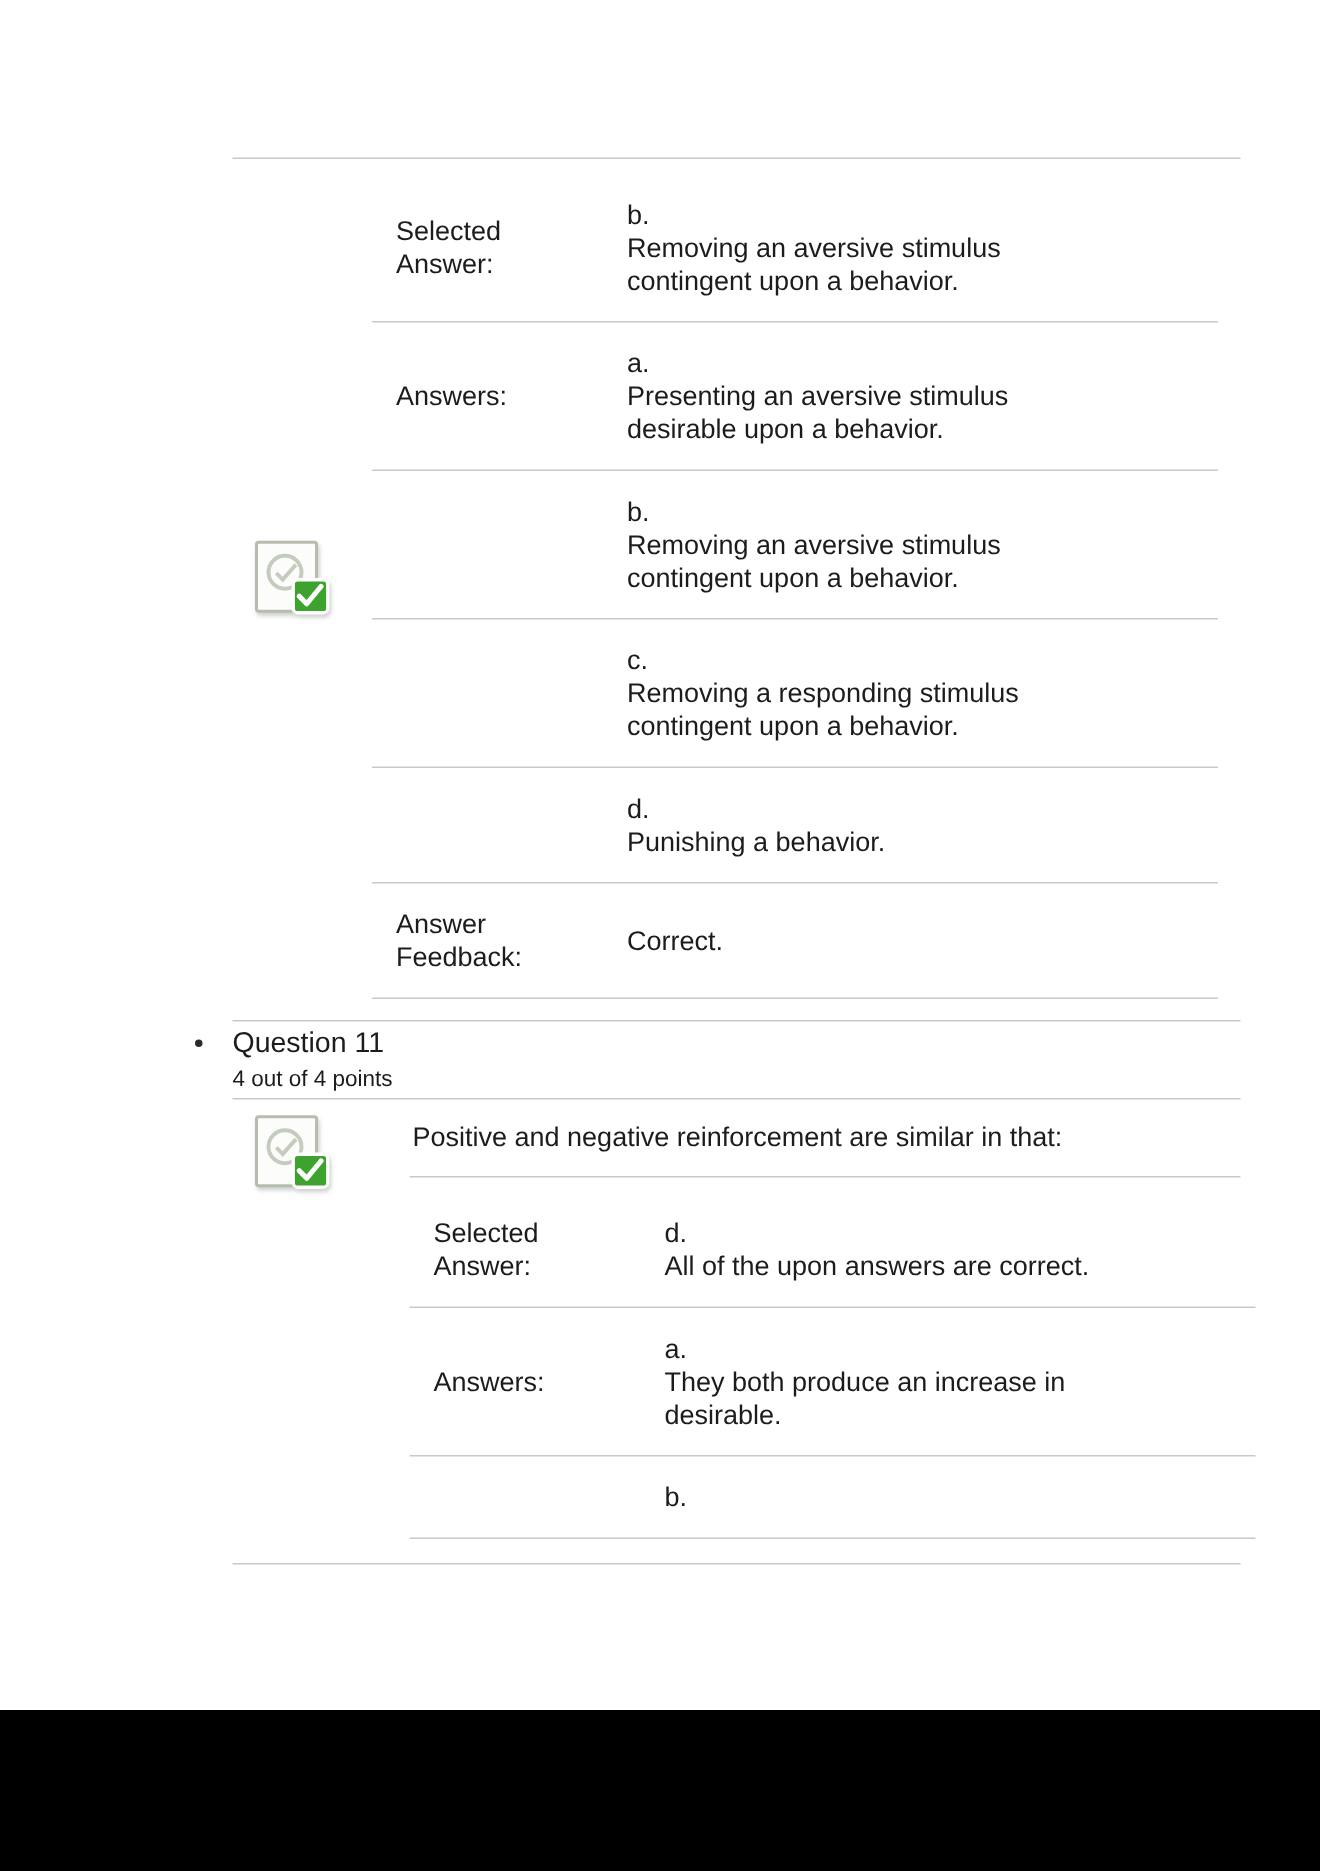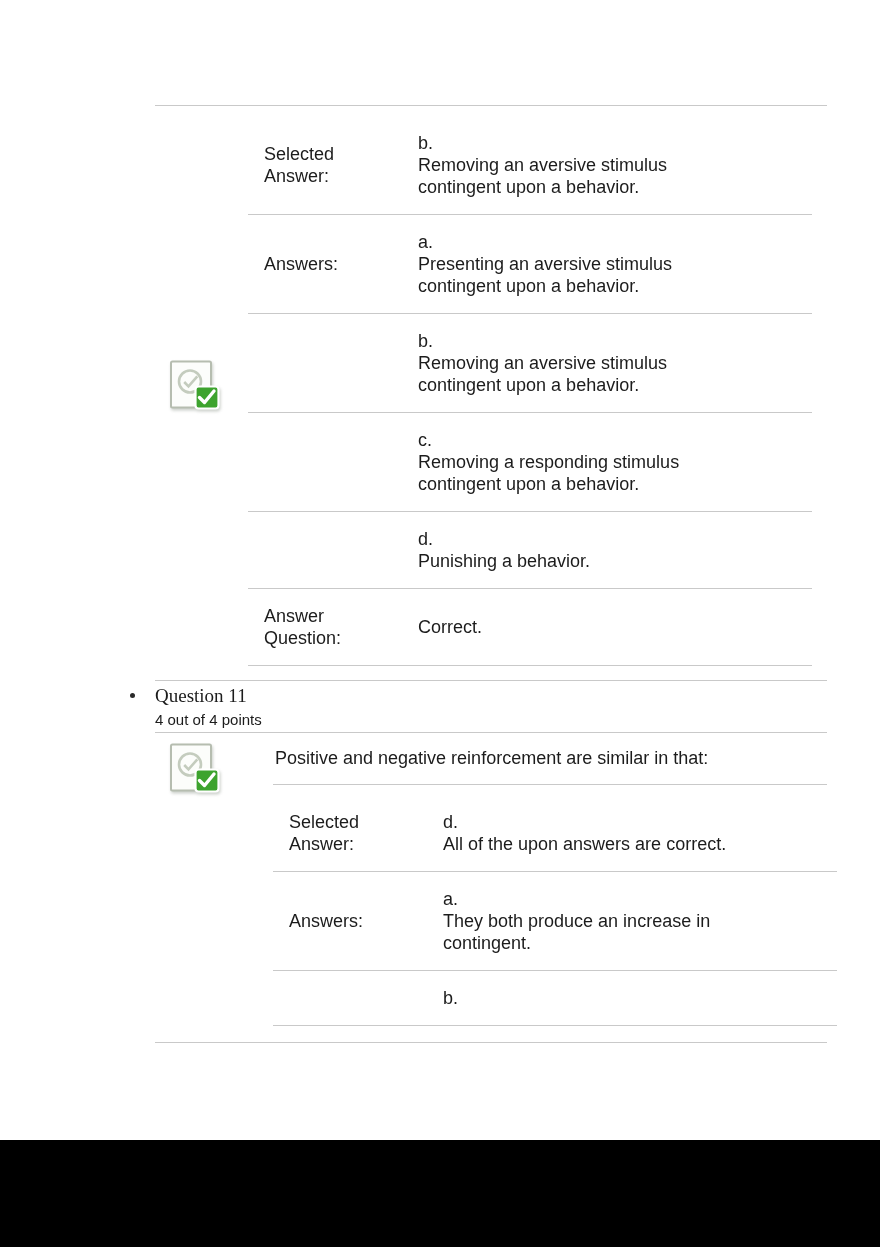--- a/index.html
+++ b/index.html
@@ -39,21 +39,21 @@
     display:flex;align-items:center;
     border-bottom:1px solid var(--divider-color);
     padding:16px 0;
   }
   .arow.first{padding-top:26px;}
   .cell-label{width:170px;padding-left:16px;flex:none;}
   .cell-label span{display:inline-block;max-width:125px;}
   .cell-value{flex:1;}
   .cell-value .text{max-width:330px;}
   .q-header{position:relative;margin-top:3px;}
-  .q-title{font-size:19px;line-height:23px;font-family:Liberation Serif, serif;}
+  .q-title{font-size:19px;line-height:23px;}
   .bullet{
     position:absolute;left:-25px;top:9px;
     width:5px;height:5px;border-radius:50%;background:#2a2a2a;
   }
   .points{
     text-align:left;padding-right:50px;
     font-size:15px;line-height:19px;margin-top:3px;margin-bottom:3px;
   }
   .q-main{margin-left:118px;}
   .q-text{padding:14px 0 15px 2px;}
@@ -89,21 +89,21 @@
           <div class="cell-value">
             <div class="letter">b.</div>
             <div class="text">Removing an aversive stimulus contingent upon a behavior.</div>
           </div>
         </div>
 
         <div class="arow">
           <div class="cell-label"><span>Answers:</span></div>
           <div class="cell-value">
             <div class="letter">a.</div>
-            <div class="text">Presenting an aversive stimulus contingent upon a behavior.</div>
+            <div class="text">Presenting an aversive stimulus desirable upon a behavior.</div>
           </div>
         </div>
 
         <div class="arow">
           <div class="cell-label"><span></span></div>
           <div class="cell-value">
             <div class="letter">b.</div>
             <div class="text">Removing an aversive stimulus contingent upon a behavior.</div>
           </div>
         </div>
@@ -118,21 +118,21 @@
 
         <div class="arow">
           <div class="cell-label"><span></span></div>
           <div class="cell-value">
             <div class="letter">d.</div>
             <div class="text">Punishing a behavior.</div>
           </div>
         </div>
 
         <div class="arow">
-          <div class="cell-label"><span>Answer Question:</span></div>
+          <div class="cell-label"><span>Answer Feedback:</span></div>
           <div class="cell-value">
             <div class="letter"></div>
             <div class="text">Correct.</div>
           </div>
         </div>
 
       </div>
     </section>
 
     <div class="rule rule-mid"></div>
@@ -167,21 +167,21 @@
             <div class="cell-value">
               <div class="letter">d.</div>
               <div class="text">All of the upon answers are correct.</div>
             </div>
           </div>
 
           <div class="arow">
             <div class="cell-label"><span>Answers:</span></div>
             <div class="cell-value">
               <div class="letter">a.</div>
-              <div class="text">They both produce an increase in contingent.</div>
+              <div class="text">They both produce an increase in desirable.</div>
             </div>
           </div>
 
           <div class="arow">
             <div class="cell-label"><span></span></div>
             <div class="cell-value">
               <div class="letter">b.</div>
               <div class="text"></div>
             </div>
           </div>

